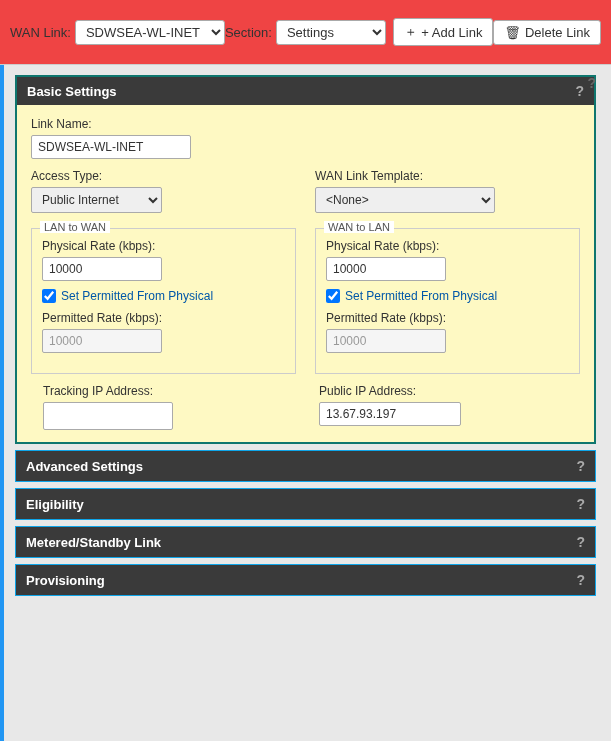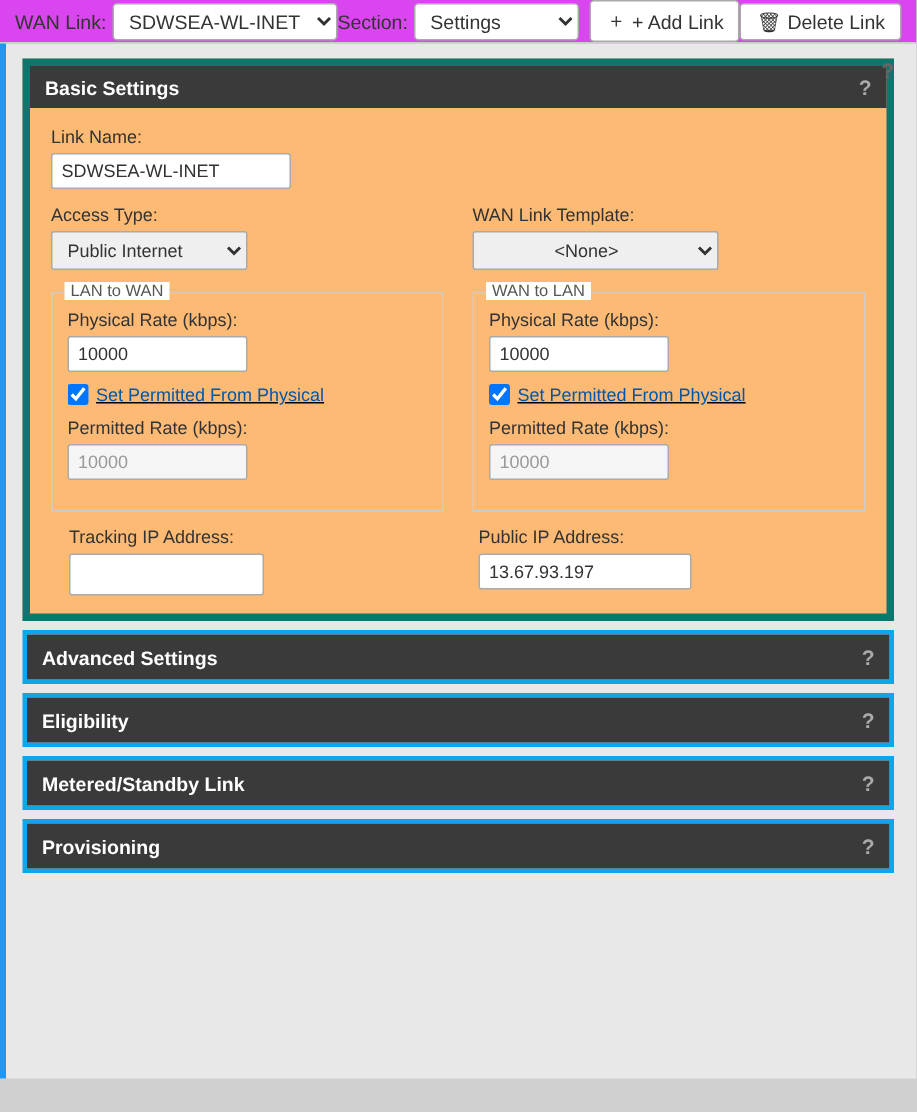--- a/index.html
+++ b/index.html
@@ -1,21 +1,21 @@
 <!DOCTYPE html>
 <html><head>
   <meta charset="utf-8">
   <style>
     * { box-sizing: border-box; margin: 0; padding: 0; font-family: Arial, sans-serif; font-size: 13px; }
     body { background: #d0d0d0; width: 611px; min-height: 741px; }
     
     .top-bar {
-      background: #d946ef;
+      background: #ef4444;
       border-bottom: 1px solid #ccc;
-      padding: 0 10px;
+      padding: 18px 10px;
       display: flex;
       align-items: center;
     }
     .top-bar label { font-weight: normal; color: #333; margin-right: 4px; }
     .top-bar select {
       border: 1px solid #aaa;
       background: white;
       padding: 3px 6px;
       border-radius: 3px;
       color: #333;
@@ -58,22 +58,22 @@
       position: absolute;
       top: 10px;
       right: 15px;
       color: #666;
       font-size: 14px;
       font-weight: bold;
       cursor: pointer;
     }
     
     .section-panel {
-      background: #fdba74;
-      border: 5px solid #0f766e;
+      background: #fef9c3;
+      border: 2px solid #0f766e;
       margin-bottom: 6px;
     }
     
     .section-header {
       background: #3a3a3a;
       color: white;
       padding: 6px 10px;
       font-weight: bold;
       display: flex;
       justify-content: space-between;
@@ -112,22 +112,21 @@
       display: flex;
       gap: 19px;
       margin-bottom: 10px;
     }
     .col-half { flex: 1; }
     
     .access-select {
       width: 131px;
     }
     .wan-template-select {
-      width: 164px;
-      text-align: center;
+      width: 180px;
     }
     
     .lan-wan-section {
       border: 1px solid #ccc;
       padding: 10px;
       margin-top: 5px;
       position: relative;
     }
     .lan-wan-legend {
       position: absolute;
@@ -140,21 +139,20 @@
     }
     
     .rate-row { margin-bottom: 8px; }
     .rate-input { width: 120px; }
     
     .checkbox-row {
       display: flex;
       align-items: center;
       gap: 5px;
       margin-bottom: 8px;
-      text-decoration: underline;
     }
     .checkbox-label {
       color: #0057a8;
       font-size: 12px;
     }
     
     .permitted-rate-input {
       width: 120px;
       background: #f5f5f5;
       color: #999;
@@ -179,21 +177,21 @@
     }
     .autodetect-label {
       color: #0057a8;
       font-size: 12px;
     }
     
     .public-ip-input { width: 142px; }
     
     .collapsed-section {
       background: white;
-      border: 3px solid #0ea5e9;
+      border: 1px solid #0ea5e9;
       margin-bottom: 6px;
     }
     .collapsed-header {
       background: #3a3a3a;
       color: white;
       padding: 7px 10px;
       font-weight: bold;
       display: flex;
       justify-content: space-between;
       align-items: center;

